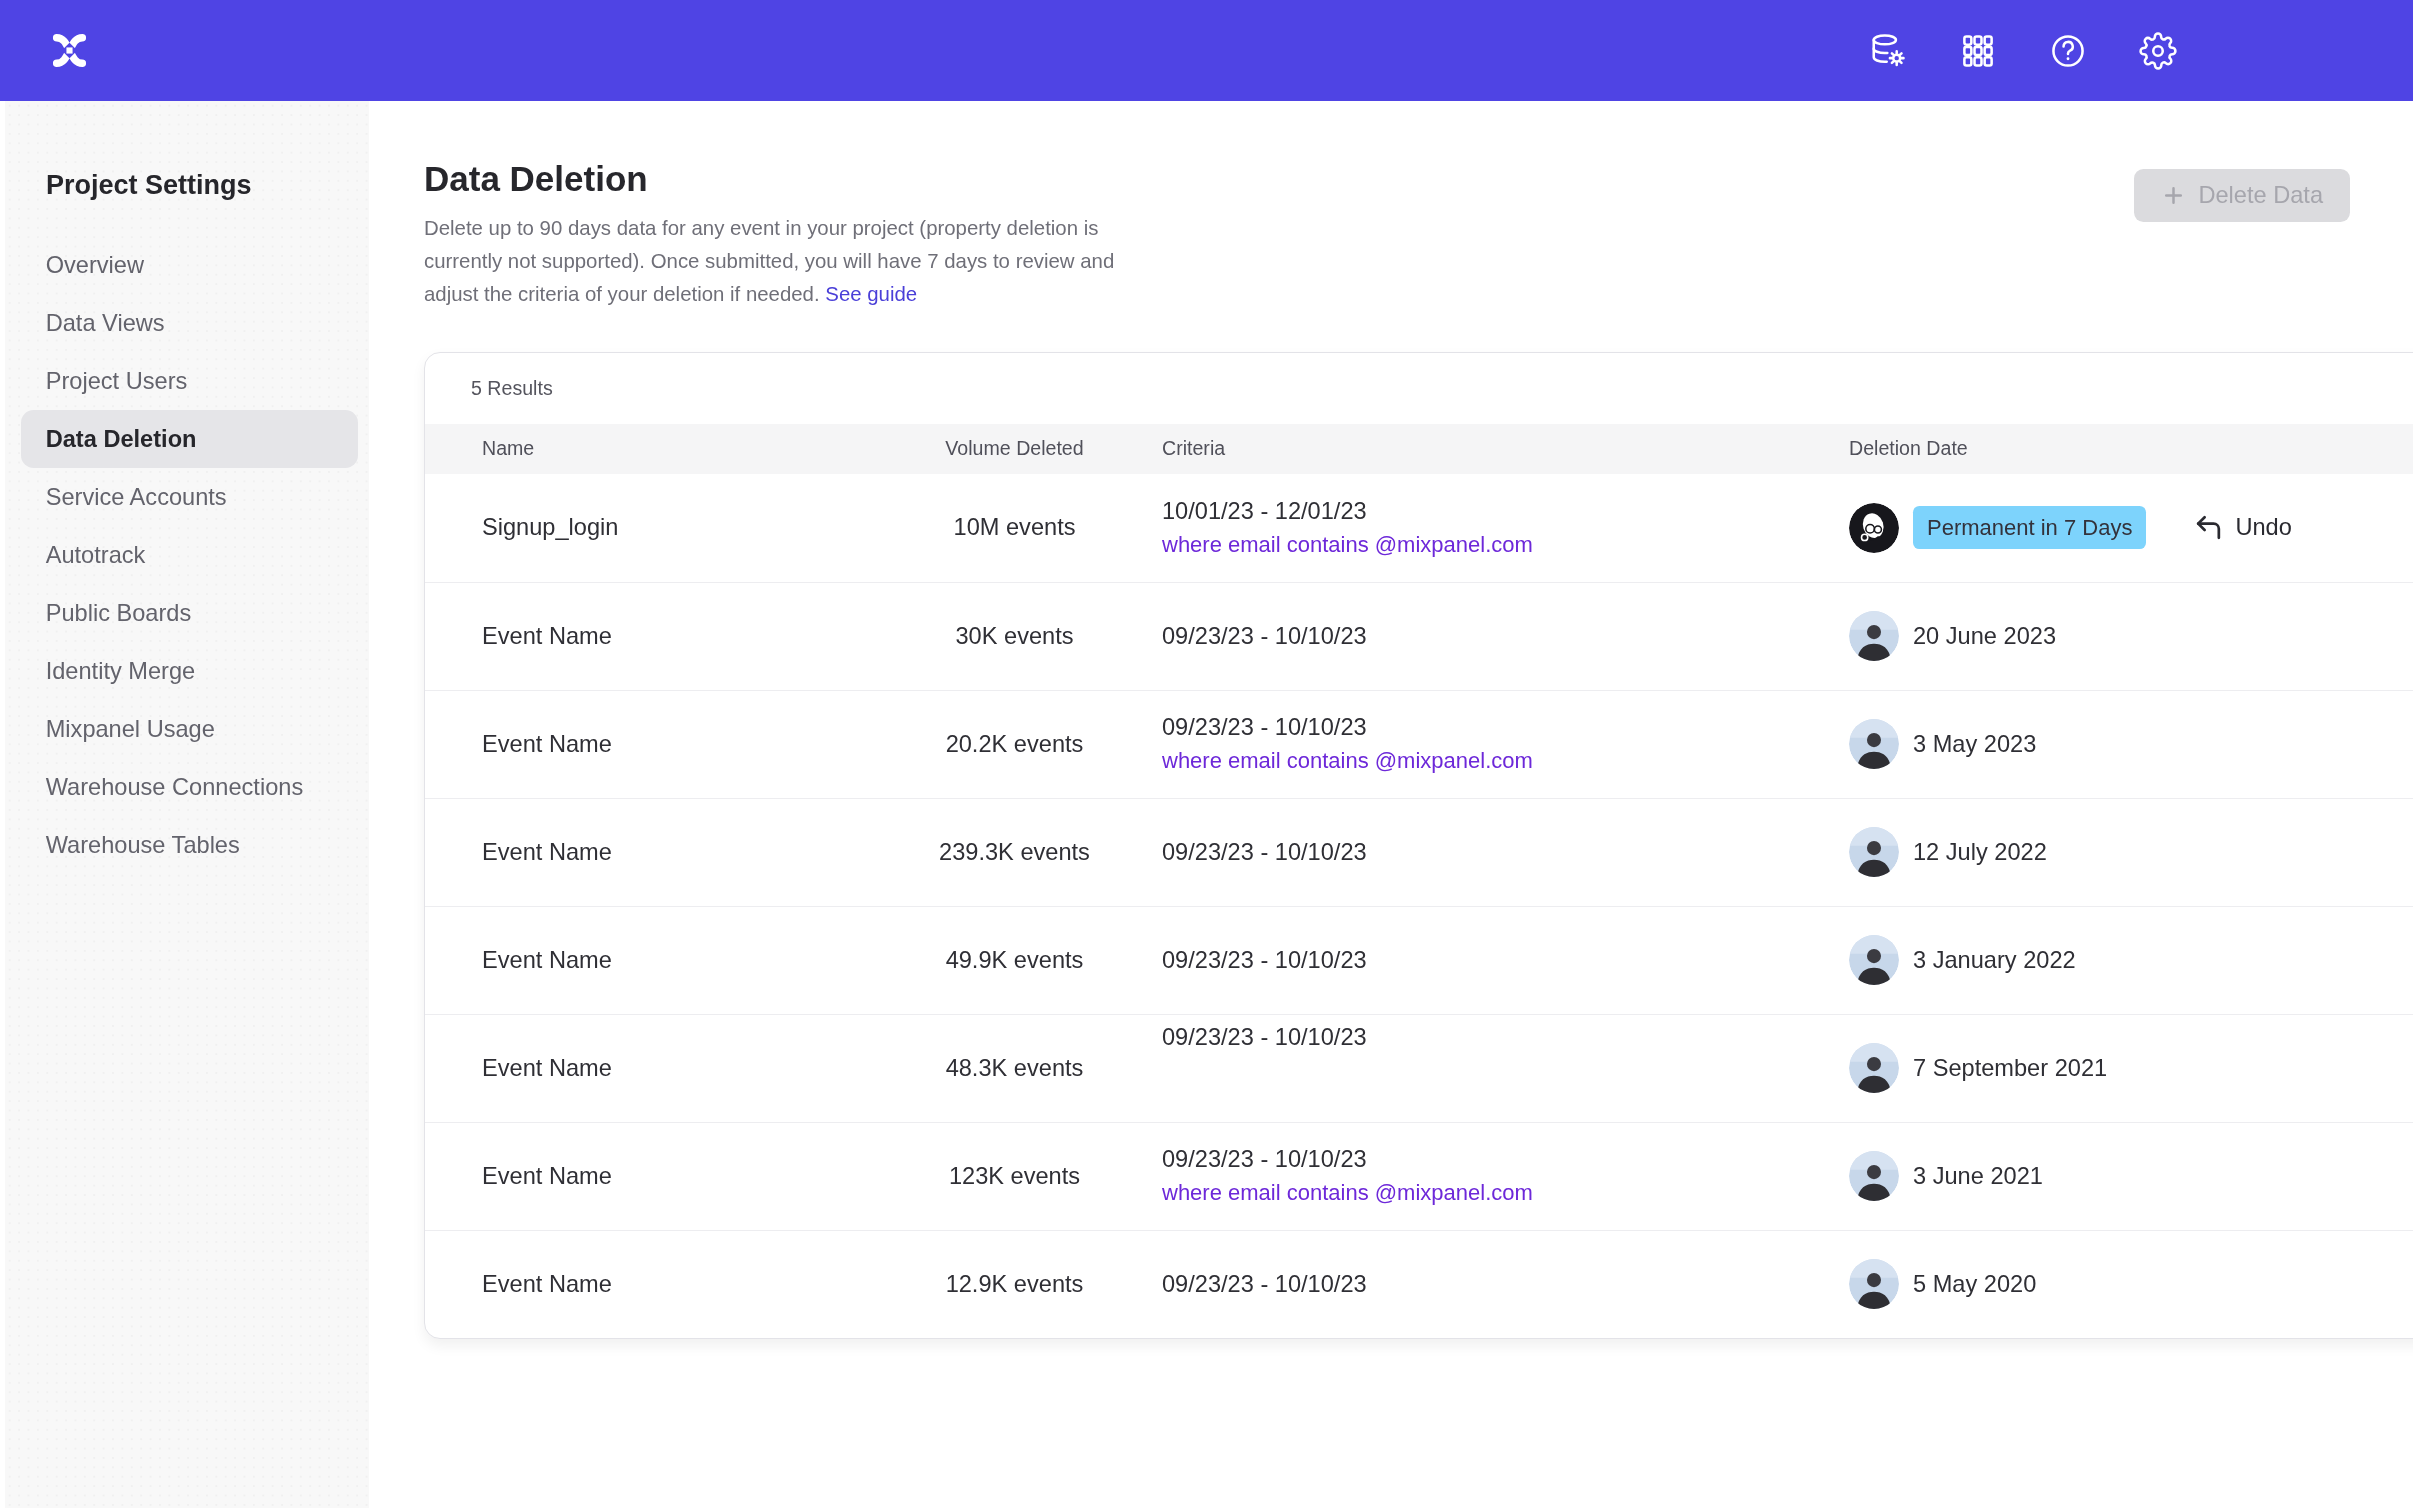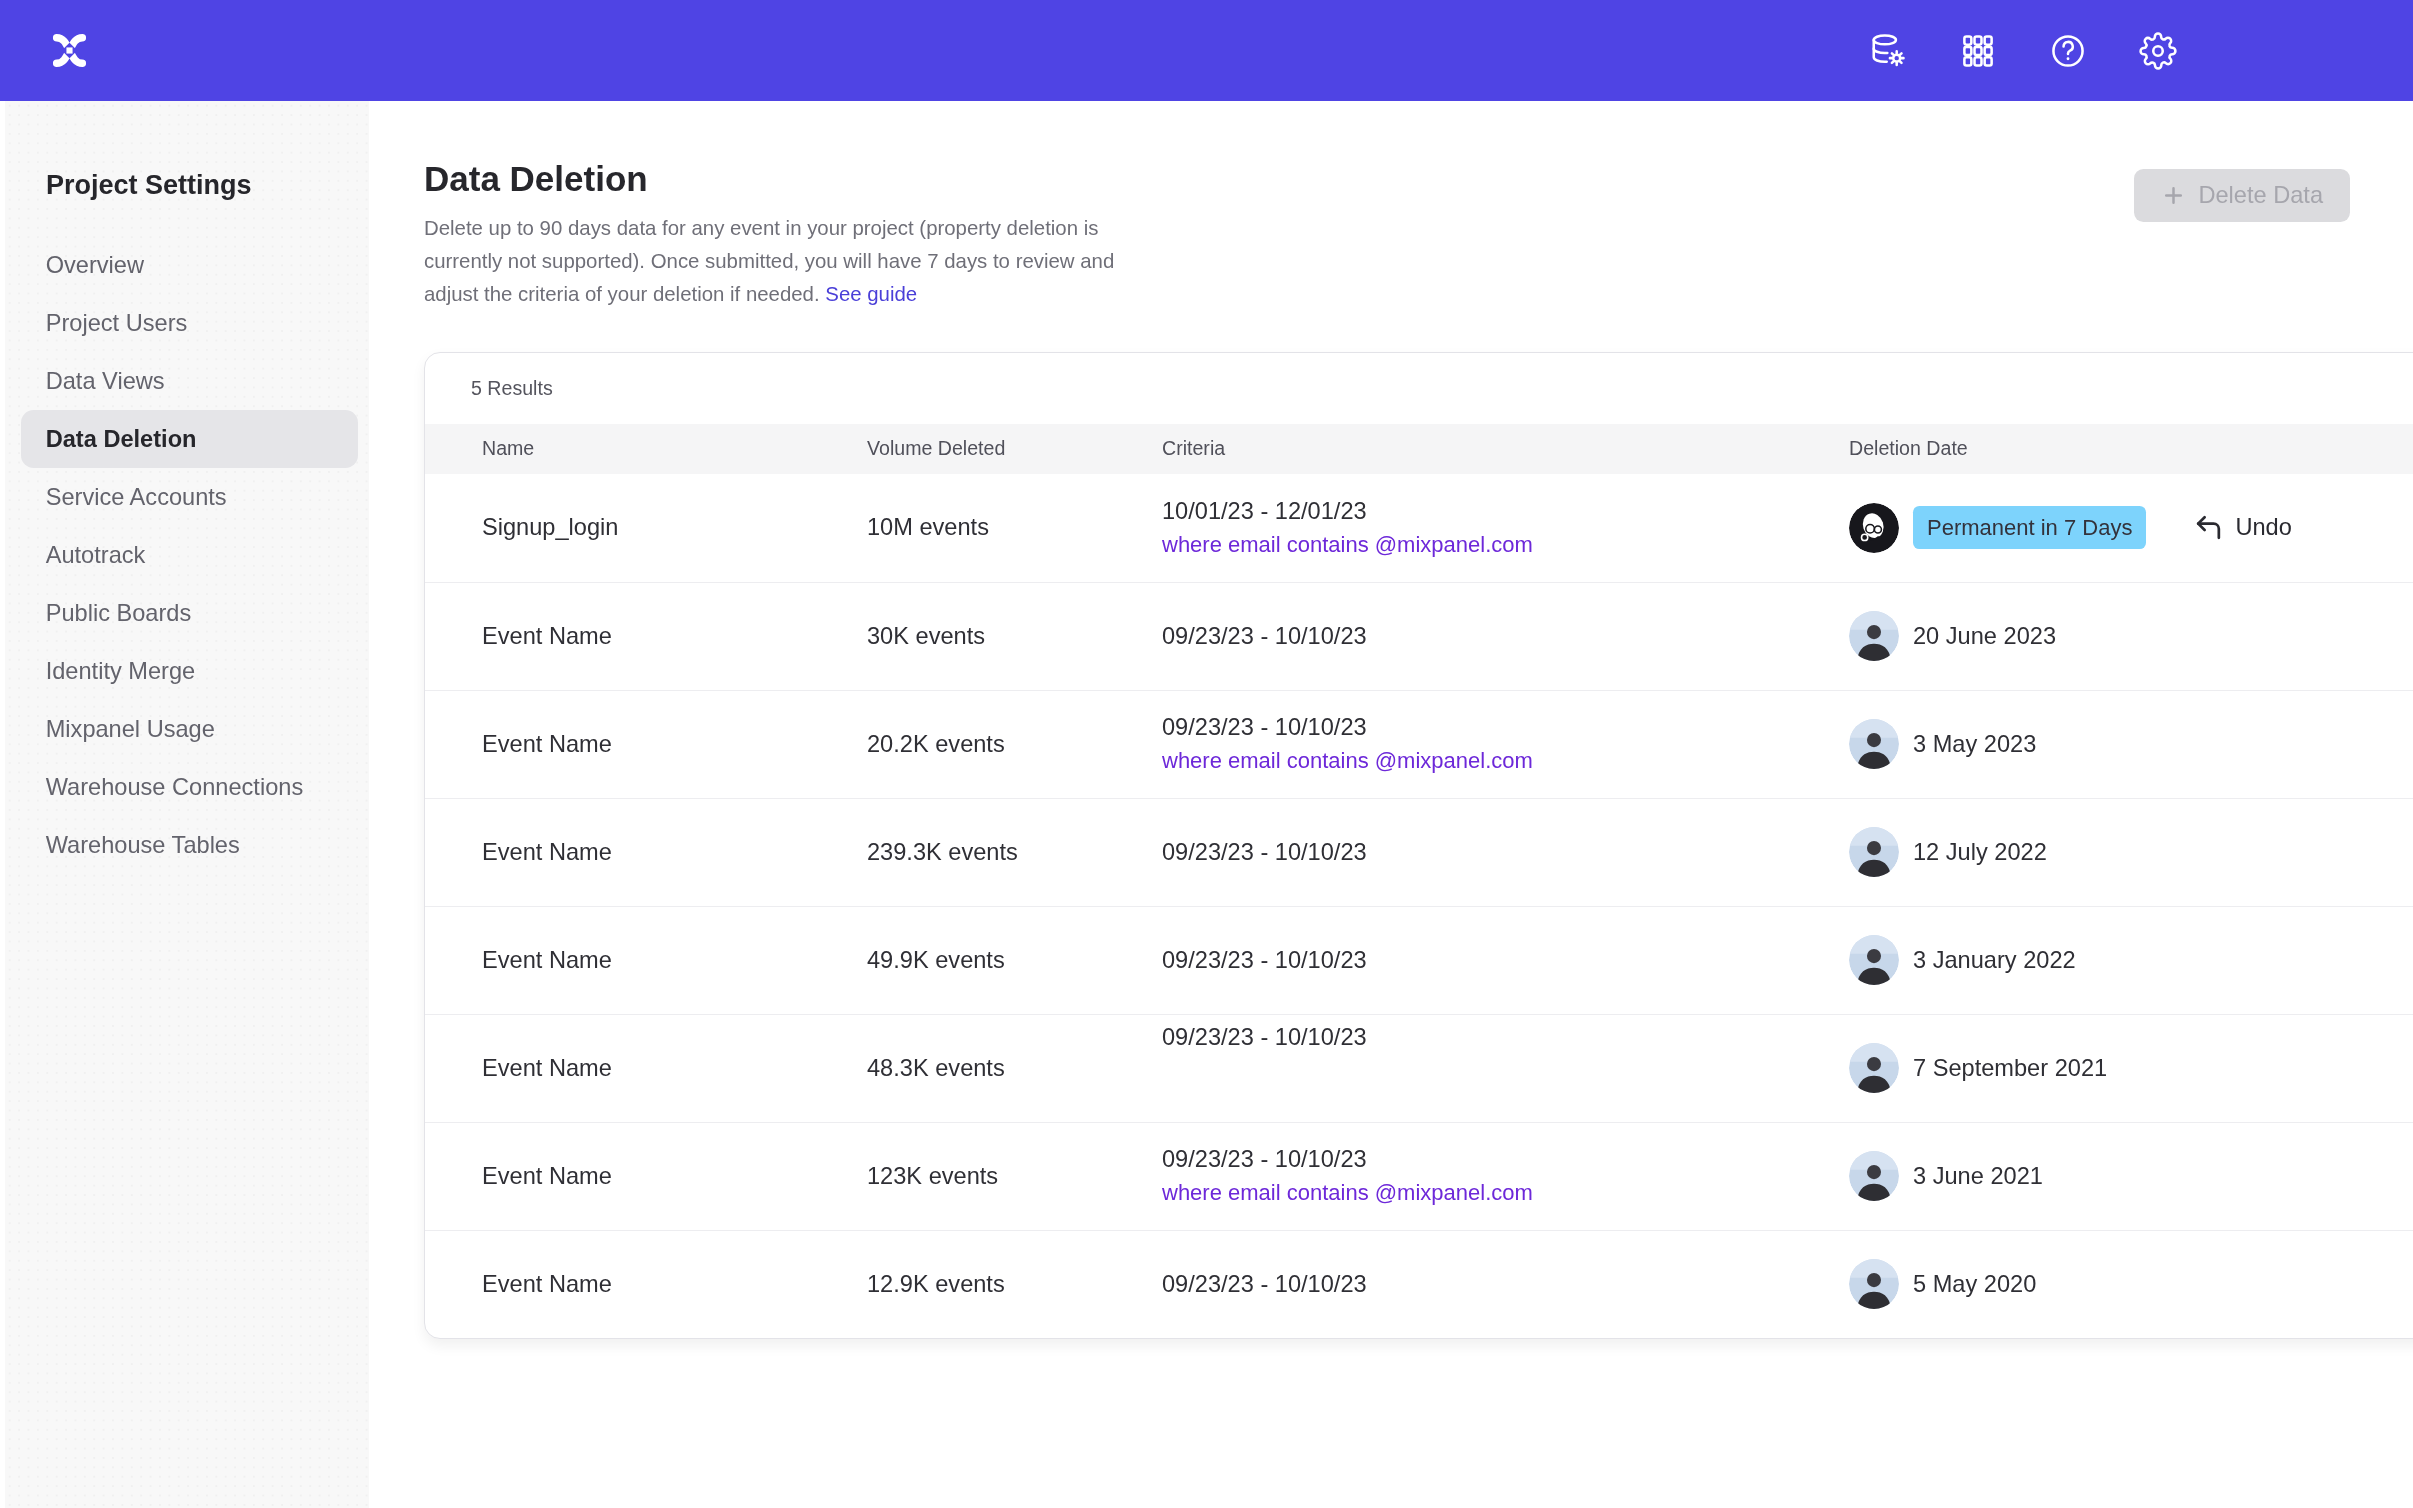--- a/index.html
+++ b/index.html
@@ -47,21 +47,21 @@
   .card { margin-top:41px; width:2164px; background:#fff;
     border:0.8px solid #E3E3E8; border-radius:16px; overflow:hidden;
     box-shadow:0 6.3px 14px rgba(0,0,0,0.06); }
   .results { height:71px; display:flex; align-items:center; padding-left:46px;
     font-size:19.6px; color:#55555E; }
   .thead { height:50px; background:#F5F5F6; display:flex; align-items:center;
     padding-left:57px; font-size:19.6px; color:#50505A; }
   .trow { height:108px; display:flex; align-items:center; padding-left:57px;
     border-top:0.8px solid #EDEDF0; }
   .thead .c-name, .trow .c-name { width:385px; }
-  .thead .c-vol,  .trow .c-vol  { width:295px; }
+  .thead .c-vol,  .trow .c-vol  { width:295px;text-align:center; }
   .thead .c-crit, .trow .c-crit { width:687px; }
   .thead .c-date, .trow .c-date { flex:1; }
   .trow { font-size:23.6px; color:#2F2F35; }
   .c-crit { display:flex; flex-direction:column; justify-content:center; gap:7px; }
   .c-crit.raised { transform:translateY(-31px); }
   .crit-sub { font-size:22px; color:#6d28d9; }
   .c-date { display:flex; align-items:center; }
   .avatar { width:50px; height:50px; border-radius:50%; overflow:hidden;
     margin-right:14px; flex:none; }
   .avatar svg { display:block; width:50px; height:50px; }
@@ -123,22 +123,22 @@
           <path d="M19.4 15a1.65 1.65 0 0 0 .33 1.82l.06.06a2 2 0 0 1 0 2.83 2 2 0 0 1-2.83 0l-.06-.06a1.65 1.65 0 0 0-1.82-.33 1.65 1.65 0 0 0-1 1.51V21a2 2 0 0 1-2 2 2 2 0 0 1-2-2v-.09A1.65 1.65 0 0 0 9 19.4a1.65 1.65 0 0 0-1.82.33l-.06.06a2 2 0 0 1-2.83 0 2 2 0 0 1 0-2.83l.06-.06a1.65 1.65 0 0 0 .33-1.82 1.65 1.65 0 0 0-1.51-1H3a2 2 0 0 1-2-2 2 2 0 0 1 2-2h.09A1.65 1.65 0 0 0 4.6 9a1.65 1.65 0 0 0-.33-1.82l-.06-.06a2 2 0 0 1 0-2.83 2 2 0 0 1 2.83 0l.06.06a1.65 1.65 0 0 0 1.82.33H9a1.65 1.65 0 0 0 1-1.51V3a2 2 0 0 1 2-2 2 2 0 0 1 2 2v.09a1.65 1.65 0 0 0 1 1.51 1.65 1.65 0 0 0 1.82-.33l.06-.06a2 2 0 0 1 2.83 0 2 2 0 0 1 0 2.83l-.06.06a1.65 1.65 0 0 0-.33 1.82V9a1.65 1.65 0 0 0 1.51 1H21a2 2 0 0 1 2 2 2 2 0 0 1-2 2h-.09a1.65 1.65 0 0 0-1.51 1z"></path>
         </svg>
       </div>
     </div>
   </header>
 
   <aside class="sidebar">
     <h2>Project Settings</h2>
     <nav class="side-nav">
       <div class="side-item">Overview</div>
+      <div class="side-item">Data Views</div>
       <div class="side-item">Project Users</div>
-      <div class="side-item">Data Views</div>
       <div class="side-item active">Data Deletion</div>
       <div class="side-item">Service Accounts</div>
       <div class="side-item">Autotrack</div>
       <div class="side-item">Public Boards</div>
       <div class="side-item">Identity Merge</div>
       <div class="side-item">Mixpanel Usage</div>
       <div class="side-item">Warehouse Connections</div>
       <div class="side-item">Warehouse Tables</div>
     </nav>
   </aside>

